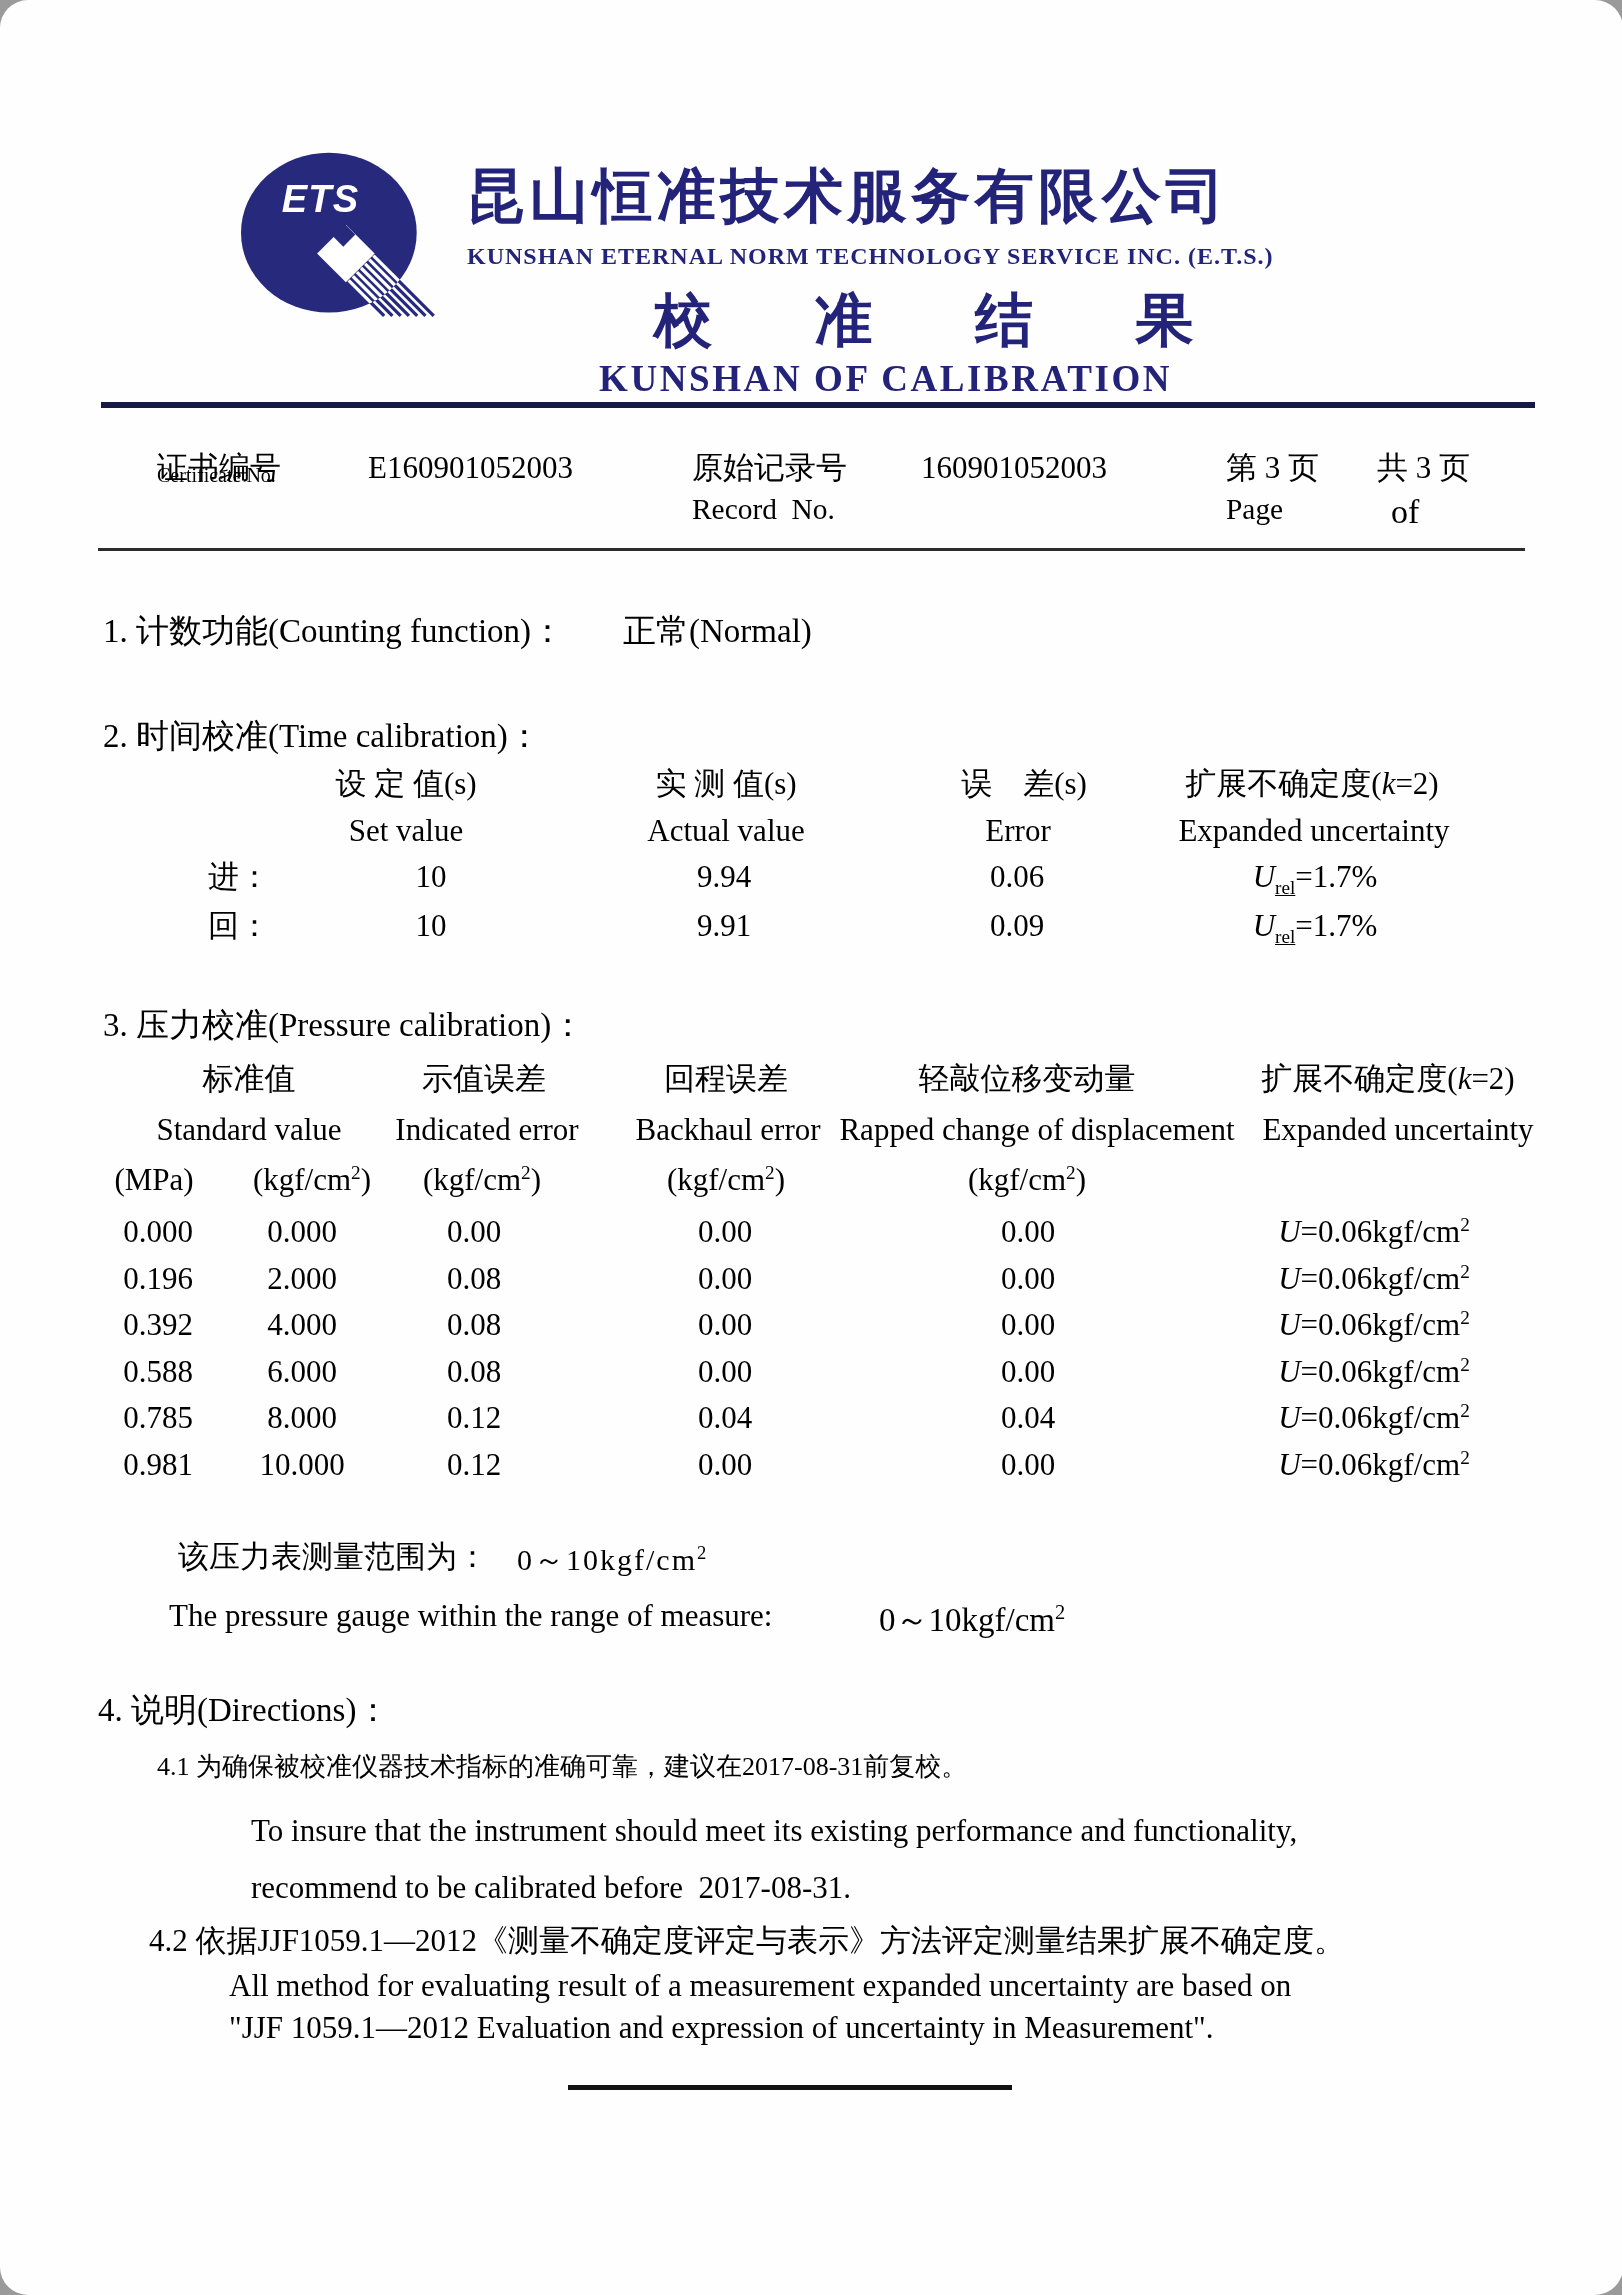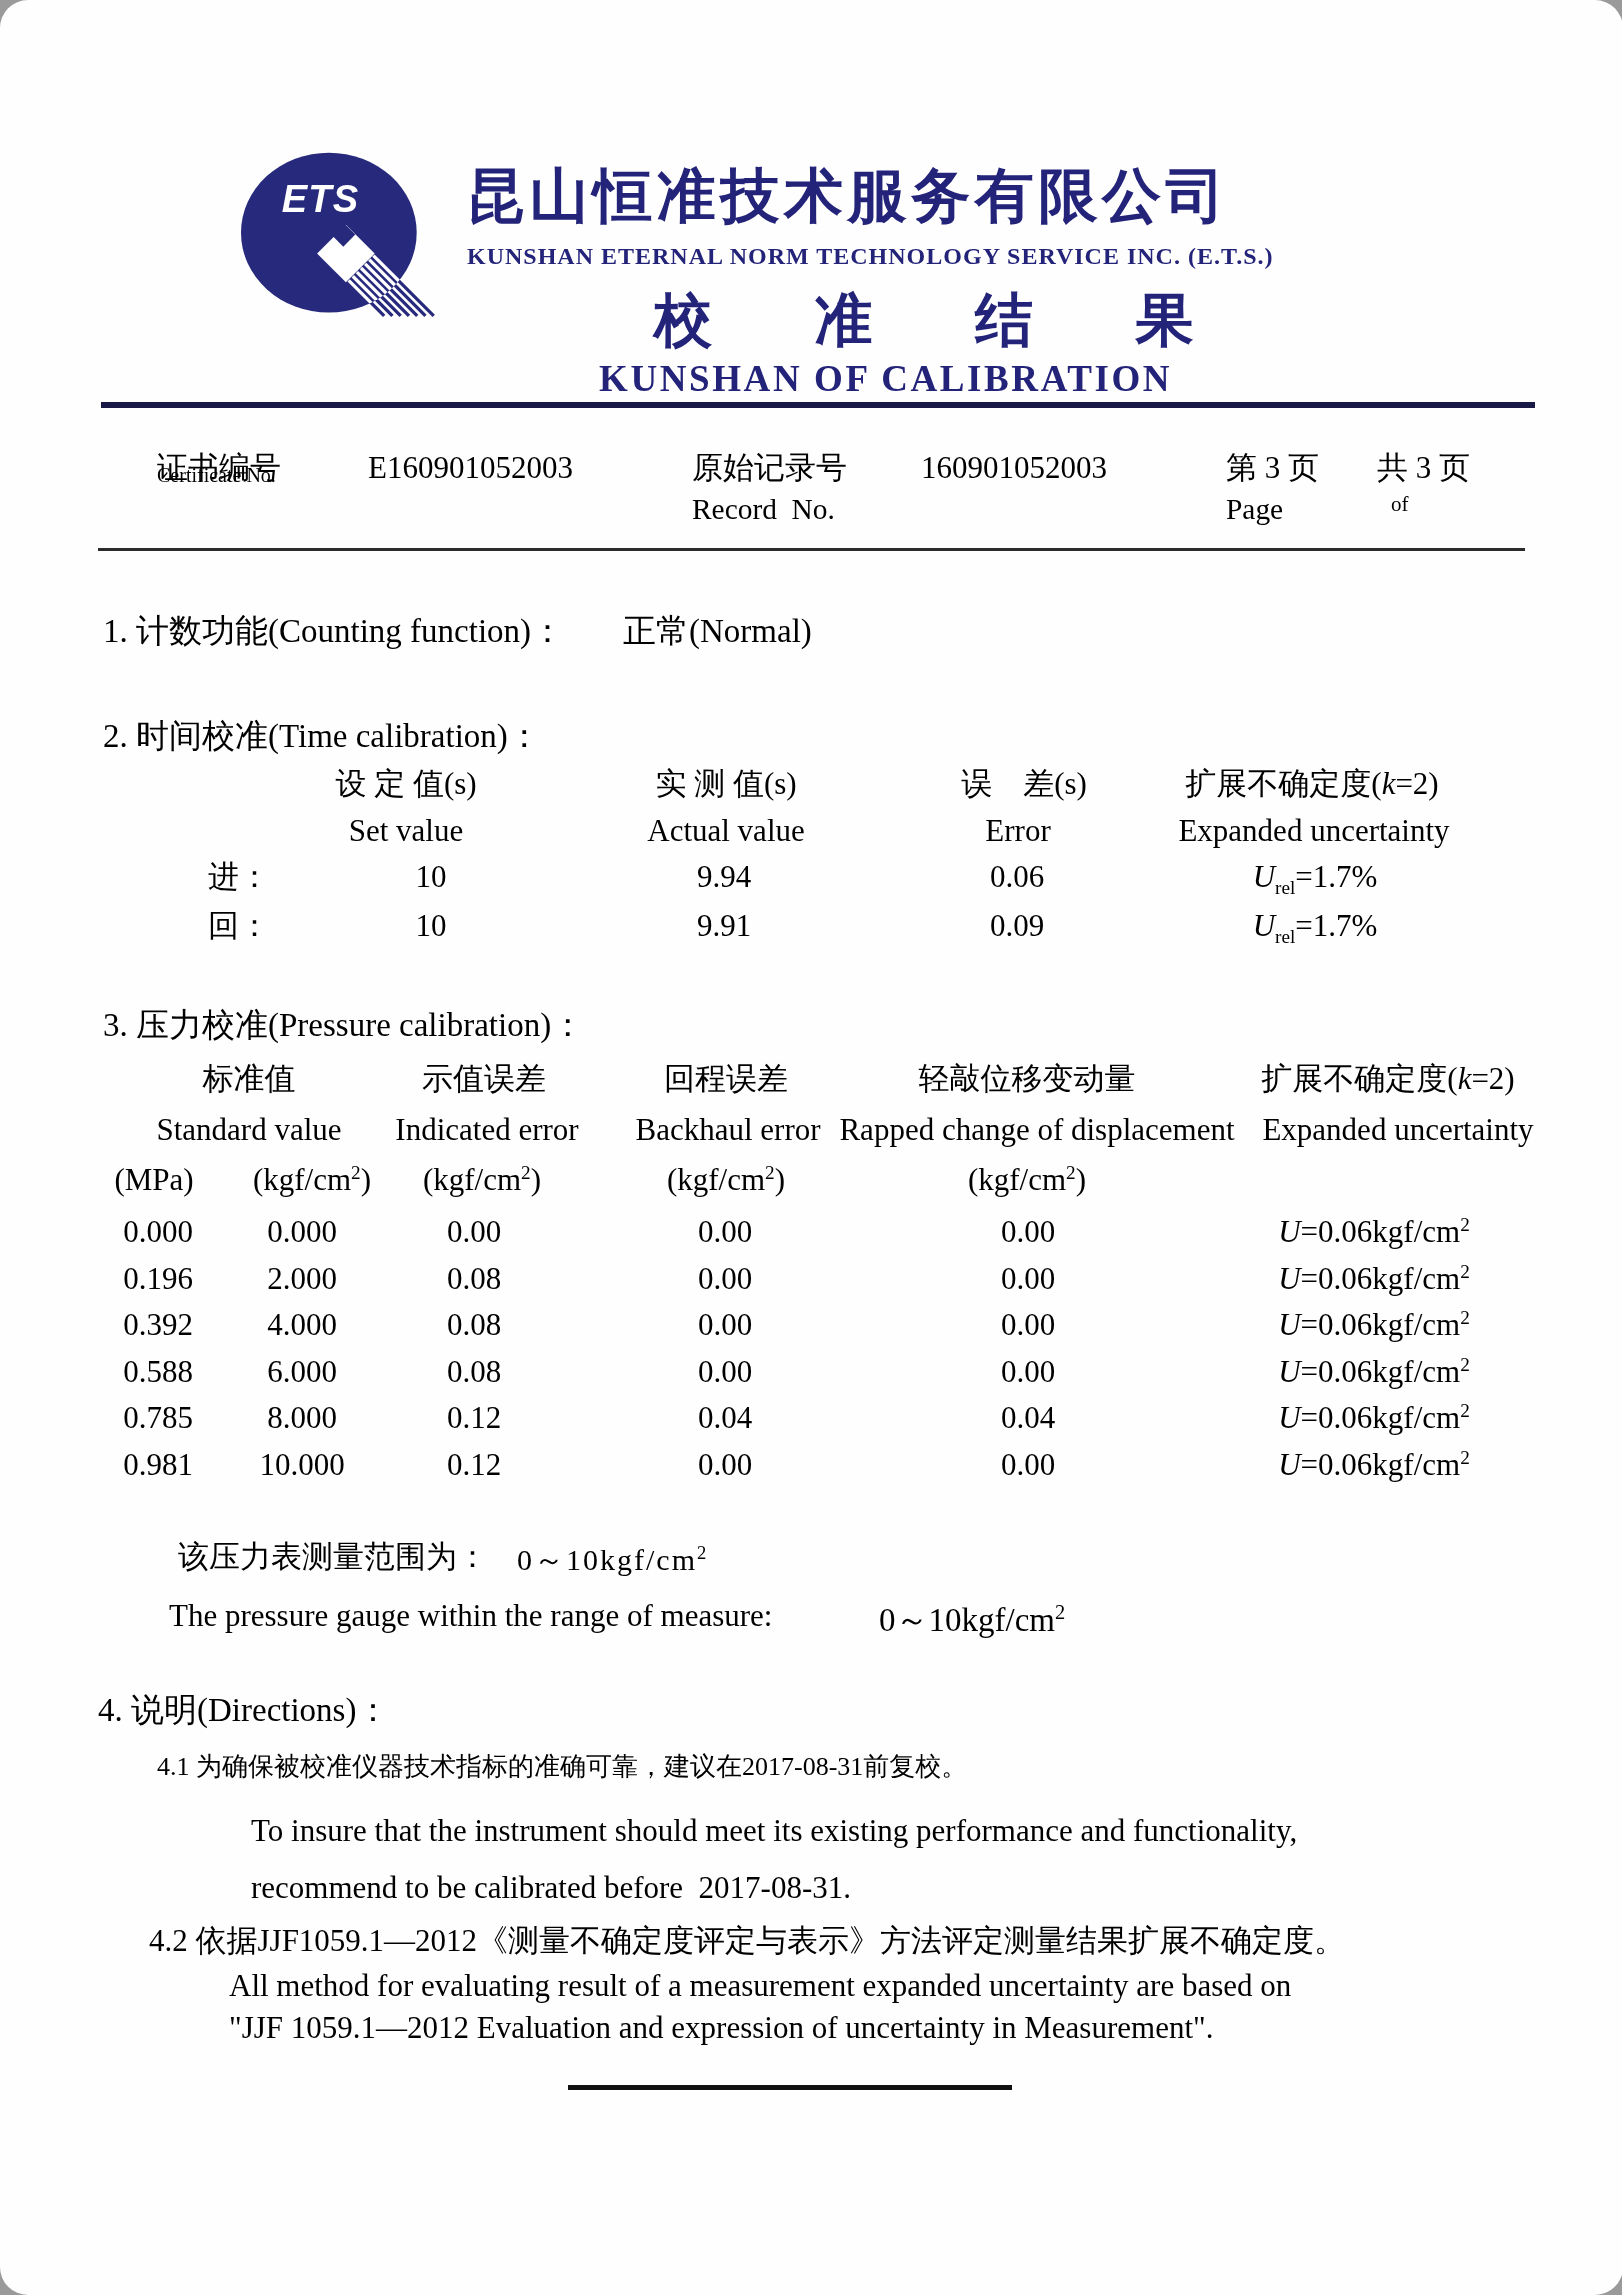--- a/index.html
+++ b/index.html
@@ -11,21 +11,21 @@
     font-size:31px; line-height:1.18; overflow:hidden;border-radius:28px;
   }
   .abs  { position:absolute; white-space:pre; }
   .cell { position:absolute; transform:translateX(-50%); white-space:pre; text-align:center; }
   .row  { position:absolute; left:0; width:100%; height:0; }
   .b    { font-weight:bold; }
   .navy { color:#23237a; }
   .iu   { font-style:italic; }
   .ik   { font-style:italic; }
   sup   { font-size:62%; vertical-align:super; line-height:0; }
-  sub   { font-size:62%; vertical-align:sub;   line-height:0; }
+  sub   { font-size:62%; vertical-align:sub;   line-height:0;text-decoration:underline; }
   .rule-thick { position:absolute; left:101px; top:402px;  width:1434px; height:5.9px; background:#191947; }
   .rule-thin  { position:absolute; left:98px; top:548px;  width:1427px; height:2.6px; background:#2b2b2b; }
   .rule-short { position:absolute; left:568px; top:2085px; width:444px;  height:4.6px; background:#111; }
 </style>
 </head>
 <body>
 
 <div class="page">
 
   <svg class="abs" style="left:241px;top:152px;font-size:47px" width="236" height="177" viewBox="0 0 360 270">
@@ -73,21 +73,21 @@
   <div>
     <span class="abs" style="left:157px;top:450px">证书编号</span>
     <span class="abs" style="left:368px;top:450px">E160901052003</span>
     <span class="abs" style="left:692px;top:450px">原始记录号</span>
     <span class="abs" style="left:921px;top:450px">160901052003</span>
     <span class="abs" style="left:1226px;top:450px">第 3 页</span>
     <span class="abs" style="left:1377px;top:450px">共 3 页</span>
     <span class="abs" style="left:157px;top:464px;font-size:20px">Certificate No.</span>
     <span class="abs" style="left:692px;top:492px;font-size:29.4px">Record  No.</span>
     <span class="abs" style="left:1226px;top:492px;font-size:29.4px">Page</span>
-    <span class="abs" style="left:1391px;top:492px;font-size:21px">of</span>
+    <span class="abs" style="left:1391px;top:492px;font-size:34px">of</span>
   </div>
 
   <div class="rule-thin"></div>
 
   <div>
     <span class="abs" style="left:103px;top:612px;font-size:33px">1. 计数功能(Counting function)：</span>
     <span class="abs" style="left:623px;top:612px;font-size:33px">正常(Normal)</span>
   </div>
 
   <div>

